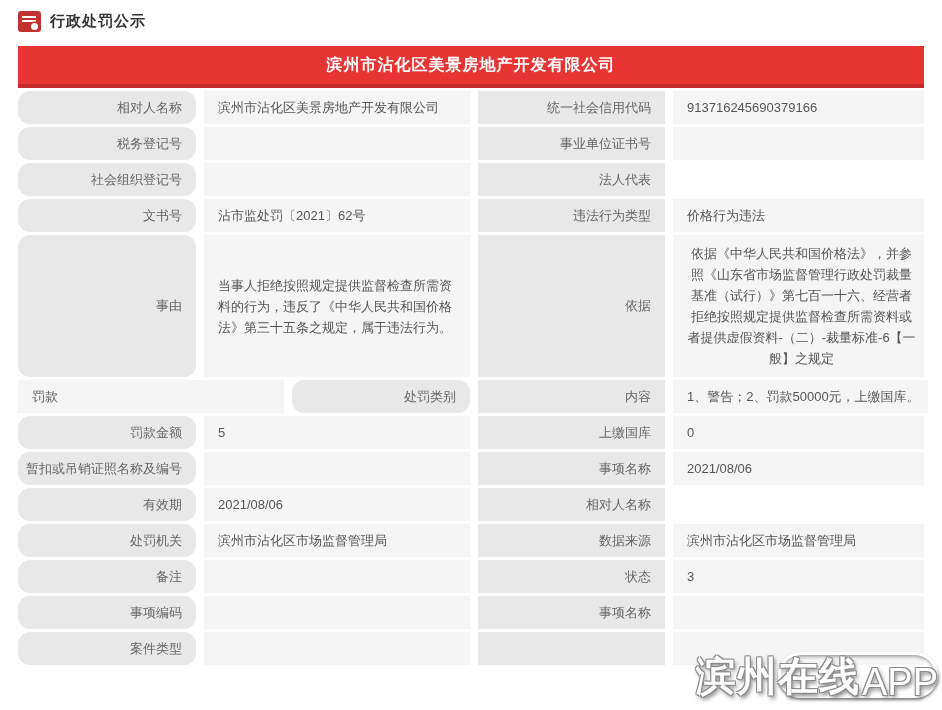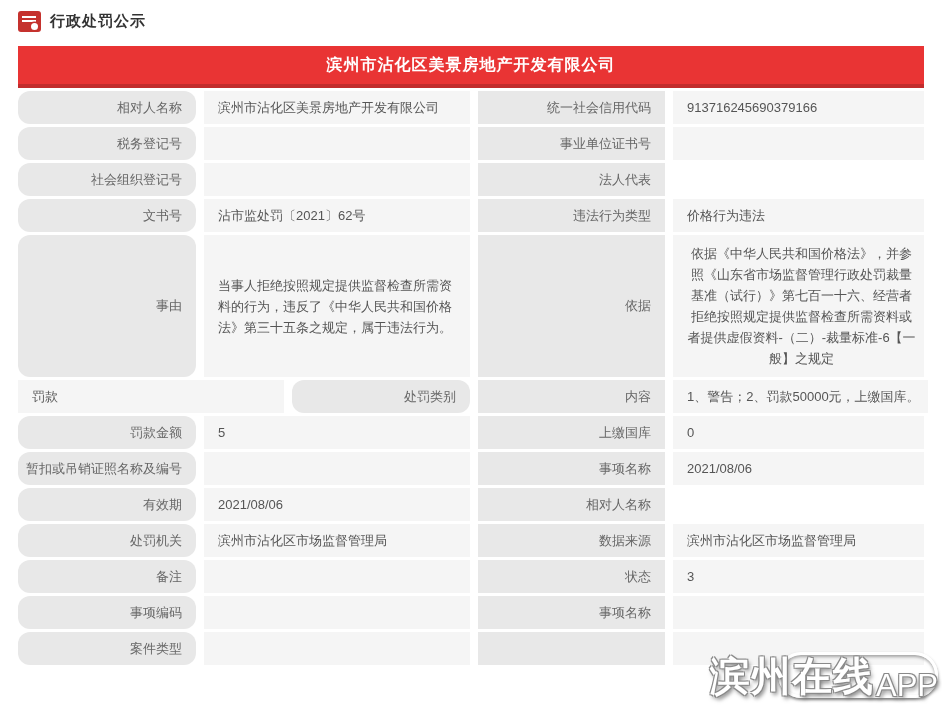--- a/index.html
+++ b/index.html
@@ -37,21 +37,21 @@
 
   
   .watermark { position: absolute; right: 4px; bottom: 6px; height: 58px; display: flex;
     align-items: flex-end; pointer-events: none; }
   .wm-frame { position: absolute; right: 0; top: 6px; width: 160px; height: 46px;
     border: 3px solid #fff; border-radius: 24px;
     box-shadow: 0 2px 3px rgba(90,90,90,.8), inset 0 2px 3px rgba(90,90,90,.5); }
   .wm-cn { position: relative; font-size: 40px; font-weight: bold; color: #fff; letter-spacing: 1px;
     text-shadow: -1px -1px 0 #8a8a8a, 1px -1px 0 #8a8a8a, -1px 1px 0 #8a8a8a, 1px 1px 0 #8a8a8a,
       2px 3px 4px #777; }
-  .wm-en { position: relative; font-size: 31px; font-weight: normal; color: #fff; margin-left: 2px;
+  .wm-en { position: relative; font-size: 38px; font-weight: normal; color: #fff; margin-left: 2px;
     text-shadow: -1px -1px 0 #8a8a8a, 1px -1px 0 #8a8a8a, -1px 1px 0 #8a8a8a, 1px 1px 0 #8a8a8a,
       2px 3px 4px #777; }
 </style>
 </head>
 <body>
 
 <div class="page">
 
   <div class="header">
     <span class="cert-icon"></span>

